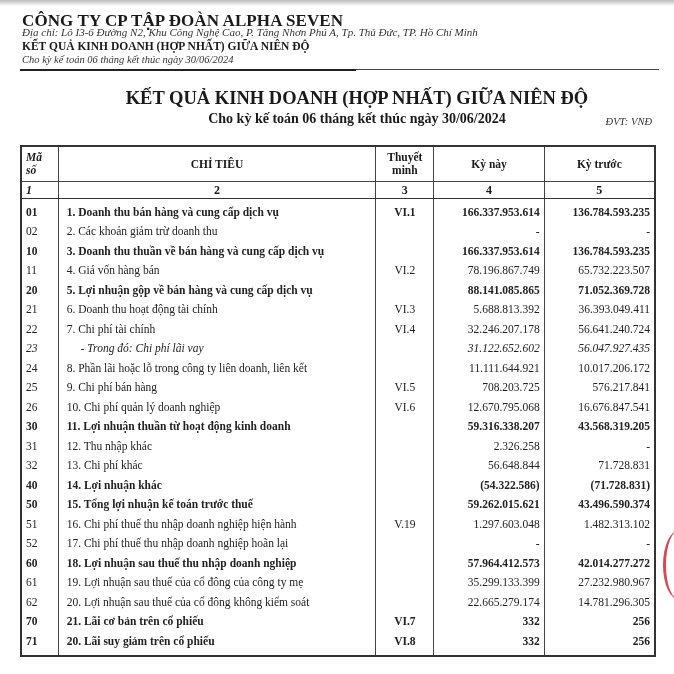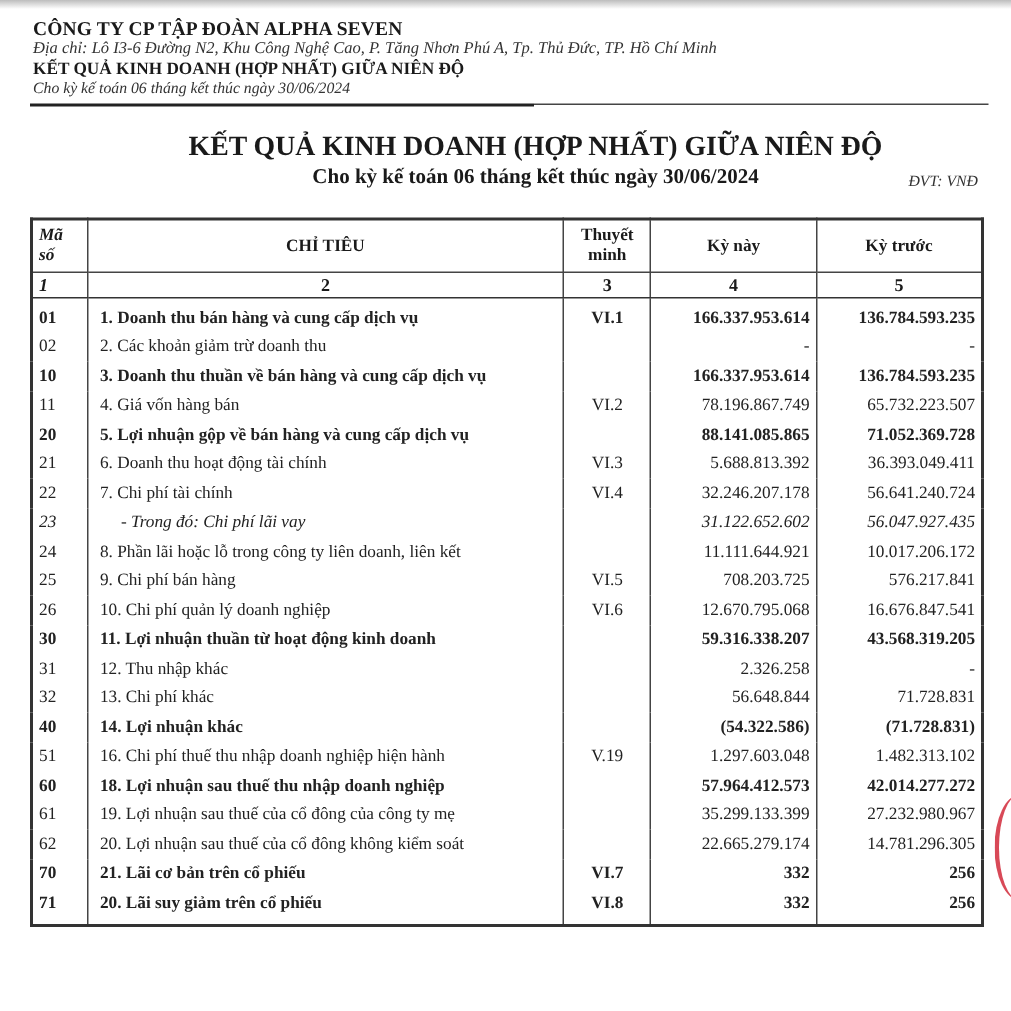--- a/index.html
+++ b/index.html
@@ -8,21 +8,21 @@
     background: #ffffff;
     font-family: "Liberation Serif", "DejaVu Serif", serif;
     color: #1a1a1a;
     position: relative;
   }
   .topshadow {
     position: absolute; left: 0; top: 0; width: 674px; height: 6px;
     background: linear-gradient(#bdbdbd, #ffffff);
   }
   .hdr { position: absolute; left: 22px; white-space: nowrap; }
-  .company { top: 11px; font-size: 13px; font-weight: bold; letter-spacing: 0.1px; }
+  .company { top: 11px; font-size: 17px; font-weight: bold; letter-spacing: 0.1px; }
   .address { top: 26px; font-size: 11px; font-style: italic; color: #333; }
   .rep-title { top: 40px; font-size: 11.5px; font-weight: bold; }
   .rep-period { top: 54px; font-size: 10.5px; font-style: italic; color: #333; }
   .hr {
     position: absolute; left: 20px; top: 69px; width: 336px; height: 1.5px; background: #222;
   }
   .hr2 { position: absolute; left: 356px; top: 69px; width: 303px; height: 1px; background: #444; }
 
   .main-title {
     position: absolute; left: 0; width: 674px; top: 88px; text-align: center;
@@ -206,27 +206,41 @@
         <td class="c4">56.648.844</td>
         <td class="c5">71.728.831</td>
       </tr>
       <tr class="row-bold">
         <td class="c1">40</td>
         <td class="c2">14. Lợi nhuận khác</td>
         <td class="c3"></td>
         <td class="c4">(54.322.586)</td>
         <td class="c5">(71.728.831)</td>
       </tr>
+      <tr class="row-bold">
+        <td class="c1">50</td>
+        <td class="c2">15. Tổng lợi nhuận kế toán trước thuế</td>
+        <td class="c3"></td>
+        <td class="c4">59.262.015.621</td>
+        <td class="c5">43.496.590.374</td>
+      </tr>
       <tr>
         <td class="c1">51</td>
         <td class="c2">16. Chi phí thuế thu nhập doanh nghiệp hiện hành</td>
         <td class="c3">V.19</td>
         <td class="c4">1.297.603.048</td>
         <td class="c5">1.482.313.102</td>
       </tr>
+      <tr>
+        <td class="c1">52</td>
+        <td class="c2">17. Chi phí thuế thu nhập doanh nghiệp hoãn lại</td>
+        <td class="c3"></td>
+        <td class="c4">-</td>
+        <td class="c5">-</td>
+      </tr>
       <tr class="row-bold">
         <td class="c1">60</td>
         <td class="c2">18. Lợi nhuận sau thuế thu nhập doanh nghiệp</td>
         <td class="c3"></td>
         <td class="c4">57.964.412.573</td>
         <td class="c5">42.014.277.272</td>
       </tr>
       <tr>
         <td class="c1">61</td>
         <td class="c2">19. Lợi nhuận sau thuế của cổ đông của công ty mẹ</td>

